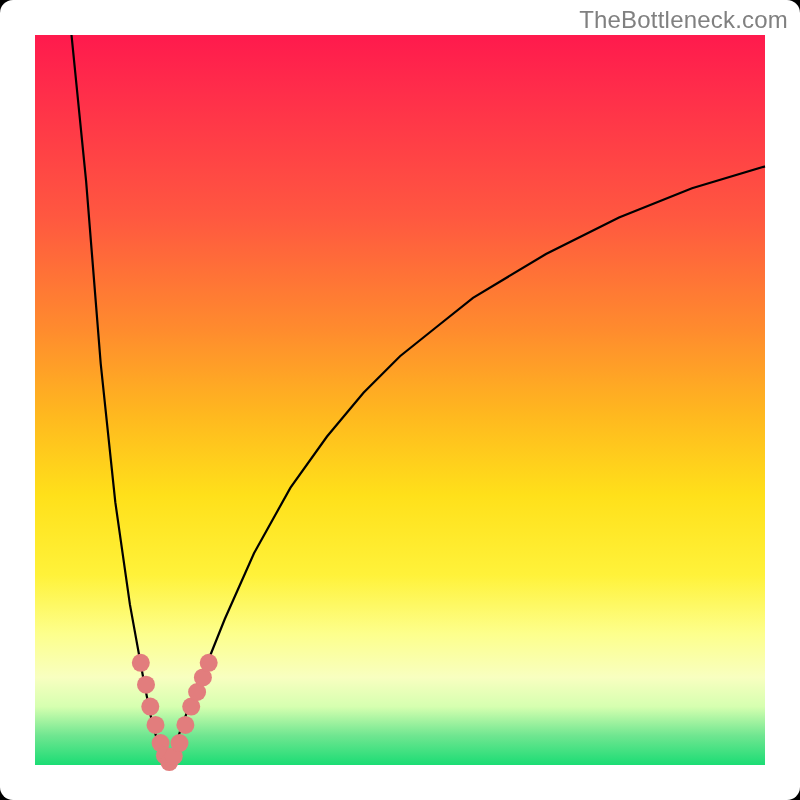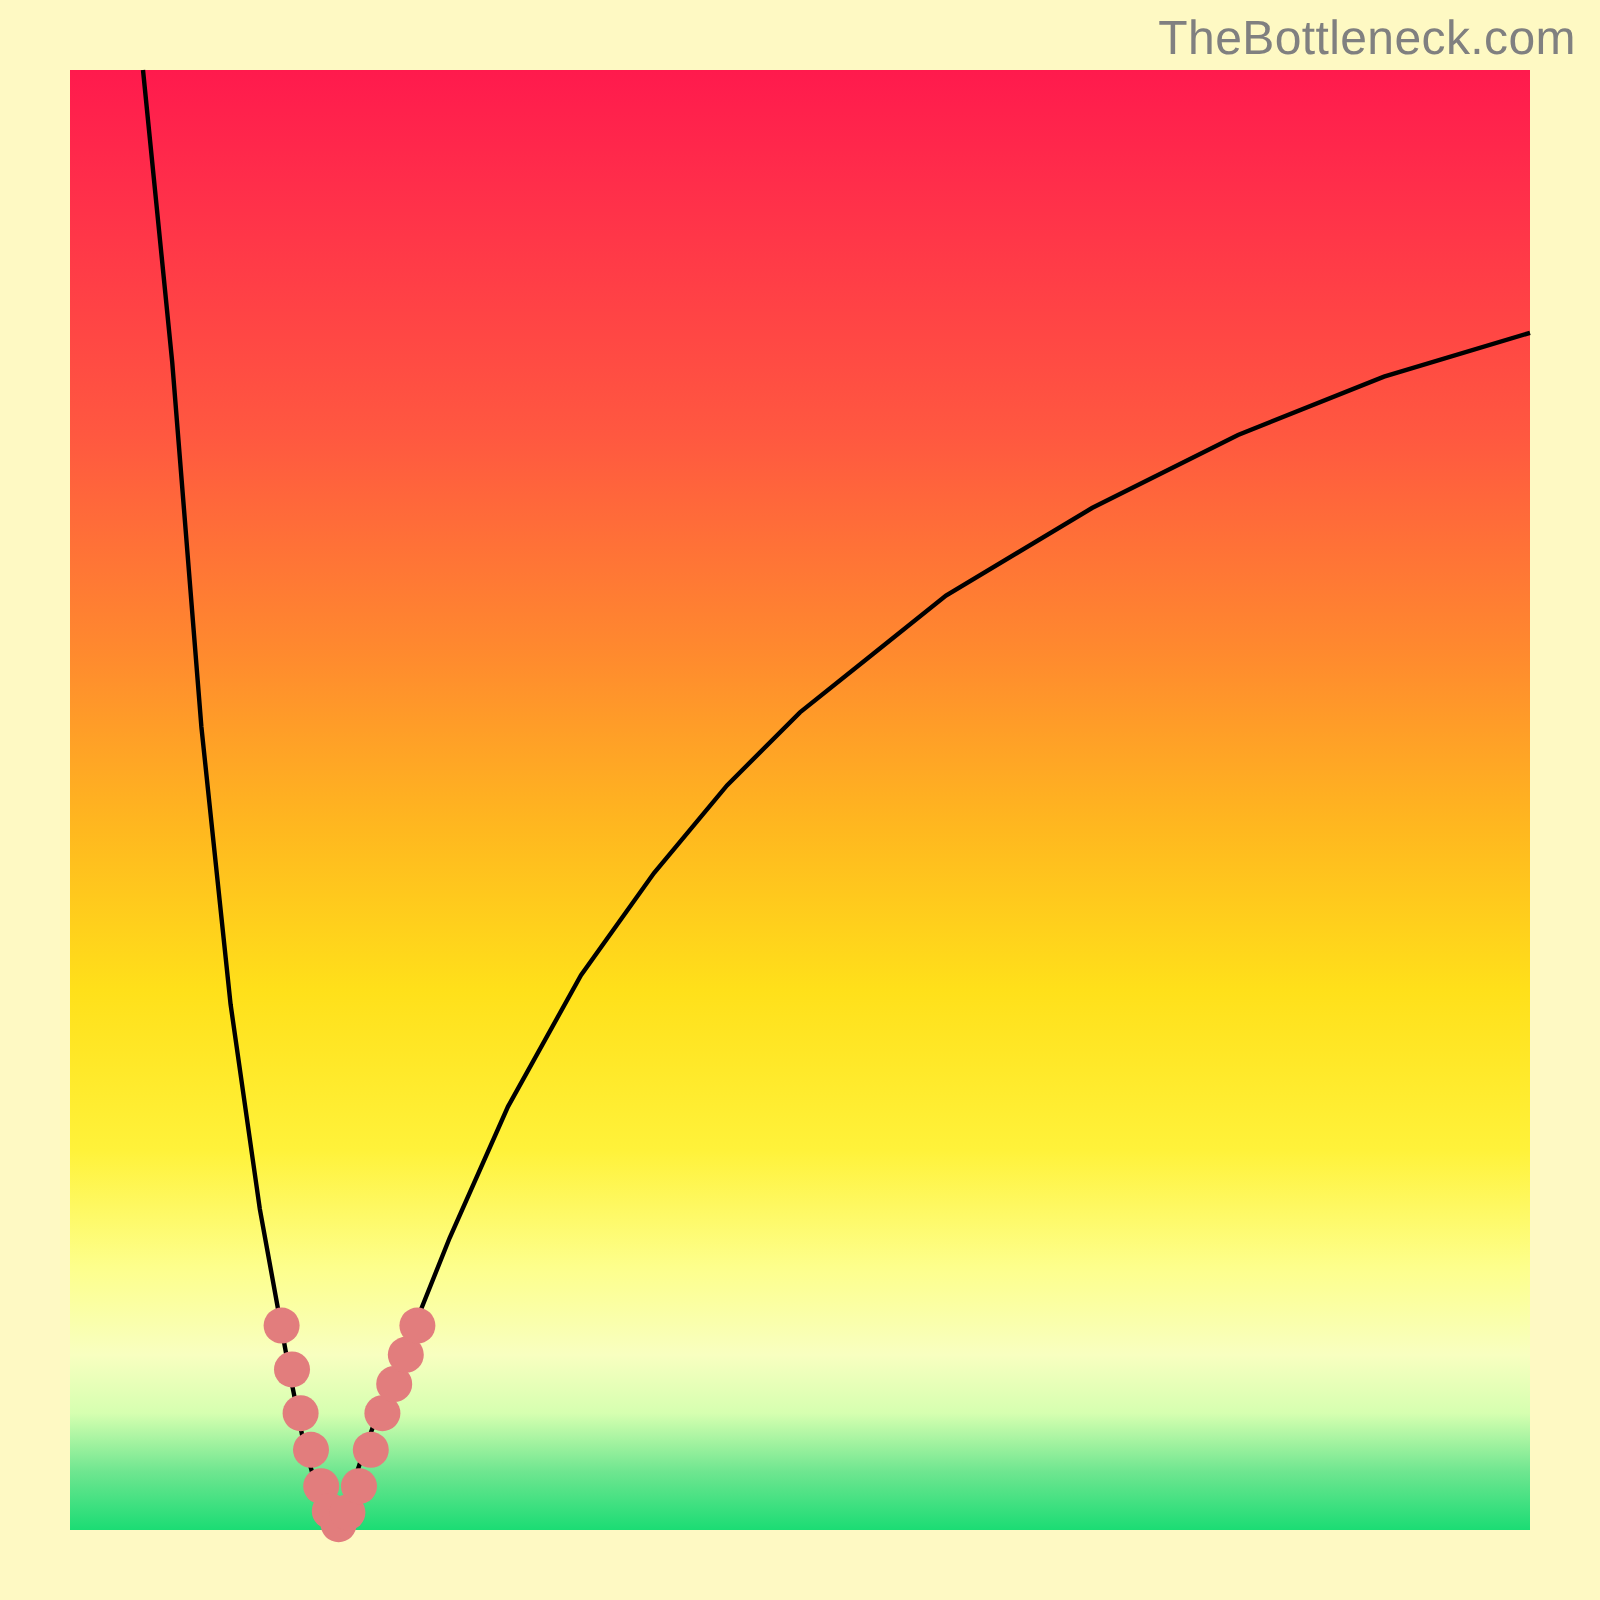--- a/index.html
+++ b/index.html
@@ -8,21 +8,22 @@
     width: 800px;
     height: 800px;
     overflow: hidden;
     background: #000;
     font-family: Arial, Helvetica, sans-serif;
   }
   .frame {
     position: relative;
     width: 800px;
     height: 800px;
-    background: #fef9c3;
+    background: #ffffff;
+    border-radius: 13px;
   }
   .plot {
     position: absolute;
     left: 35px;
     top: 35px;
     width: 730px;
     height: 730px;
     
     background: linear-gradient(
       to bottom,

